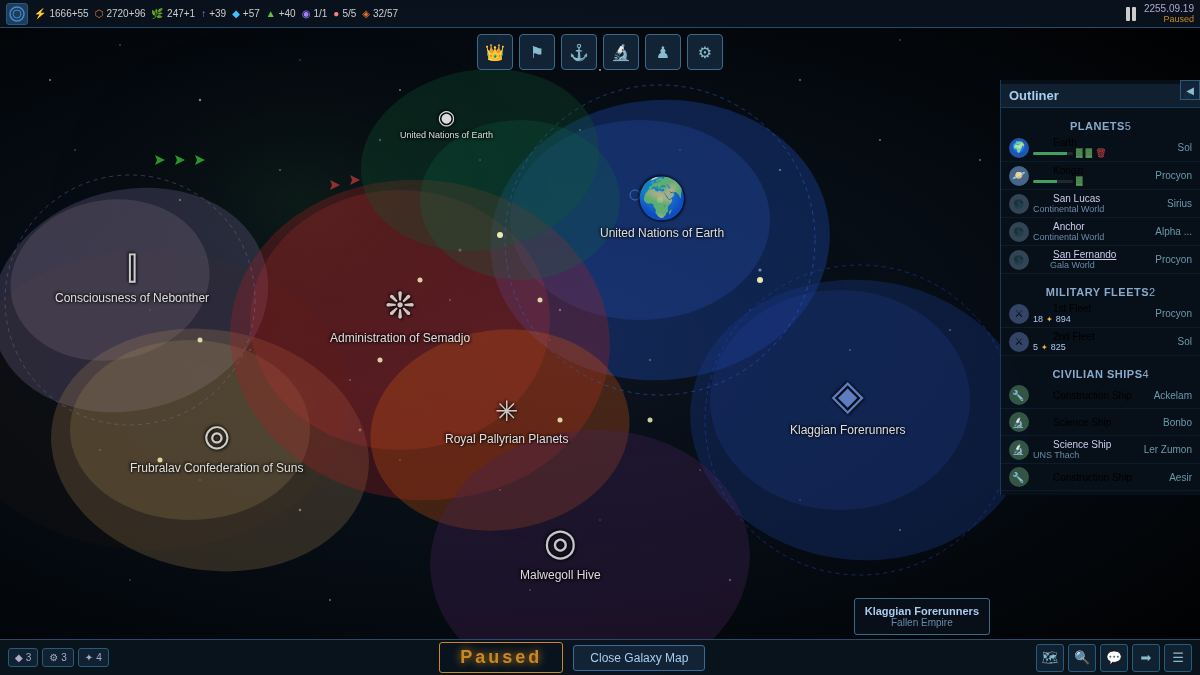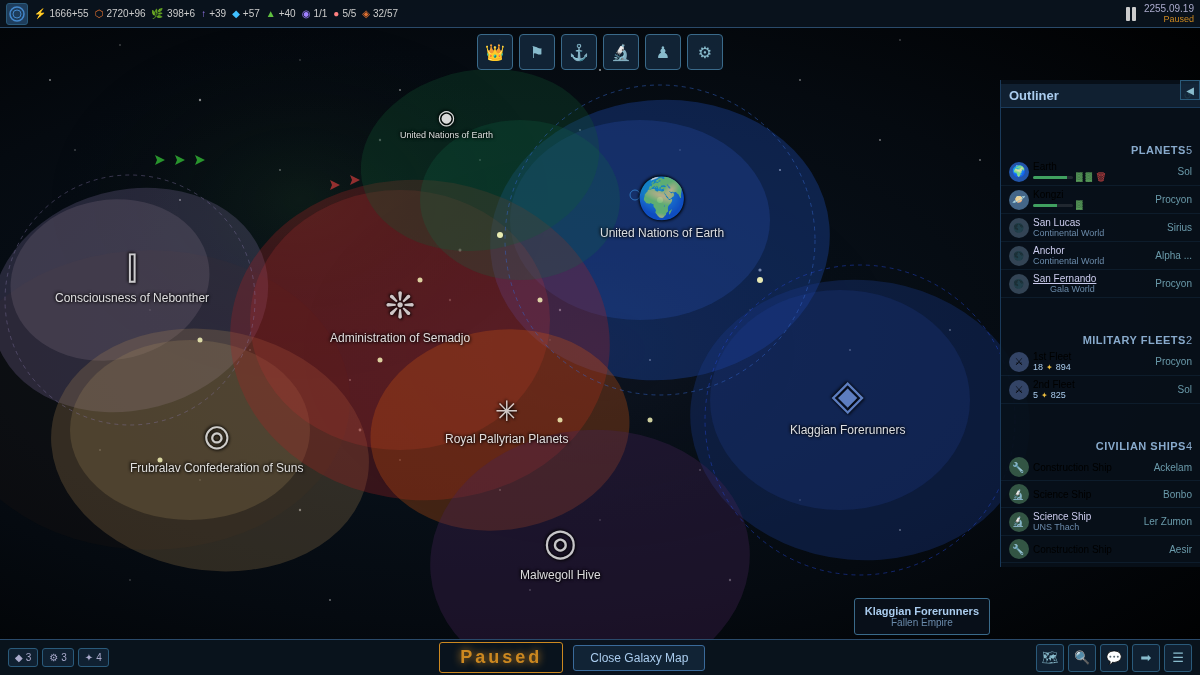--- a/index.html
+++ b/index.html
@@ -129,24 +129,23 @@
       border-bottom: 1px solid #1a3a5a;
     }
     .outliner-title {
       font-size: 13px; color: #aaccee; font-weight: bold;
     }
     .outliner-refresh {
       font-size: 10px; color: #6a9a; cursor: pointer;
     }
 
     .section-header {
-      display: flex; align-items: center; justify-content: flex-end;
+      display: flex; align-items: center; justify-content: center;
       padding: 12px 8px 2px;
       cursor: pointer;
-      margin-top: 24px;
     }
     .section-title {
       font-size: 11px; color: #88aacc; font-weight: bold;
       text-transform: uppercase; letter-spacing: 0.5px;
     }
     .section-count {
       font-size: 11px; color: #88aacc;
     }
 
     .outliner-item {
@@ -162,21 +161,21 @@
       background: #2a4a6a;
       display: flex; align-items: center; justify-content: center;
       font-size: 9px;
       flex-shrink: 0;
     }
     .item-info {
       flex: 1; overflow: hidden;
     }
     .item-name {
       font-size: 10px; color: #ccddeе;
-      white-space: nowrap; overflow: hidden; text-overflow: ellipsis;
+      white-space: nowrap; overflow: hidden; text-overflow: ellipsis; margin-left: 20px;
     }
     .item-sub {
       font-size: 9px; color: #6a8aaa;
       display: flex; align-items: center; gap: 3px;
     }
     .item-location {
       font-size: 10px; color: #6a9aaa;
       margin-left: auto; flex-shrink: 0;
     }
     .star-icon { color: #f0c040; font-size: 8px; }
@@ -447,21 +446,21 @@
   <div class="resource-group">
     <span class="res-energy">⚡</span>
     <span>1666+55</span>
   </div>
   <div class="resource-group">
     <span class="res-minerals">⬡</span>
     <span>2720+96</span>
   </div>
   <div class="resource-group">
     <span class="res-food">🌿</span>
-    <span>398+6</span>
+    <span>247+1</span>
   </div>
   <div class="resource-group">
     <span class="res-influence">↑</span>
     <span>+39</span>
   </div>
   <div class="resource-group">
     <span class="res-unity">◆</span>
     <span>+57</span>
   </div>
   <div class="resource-group">

